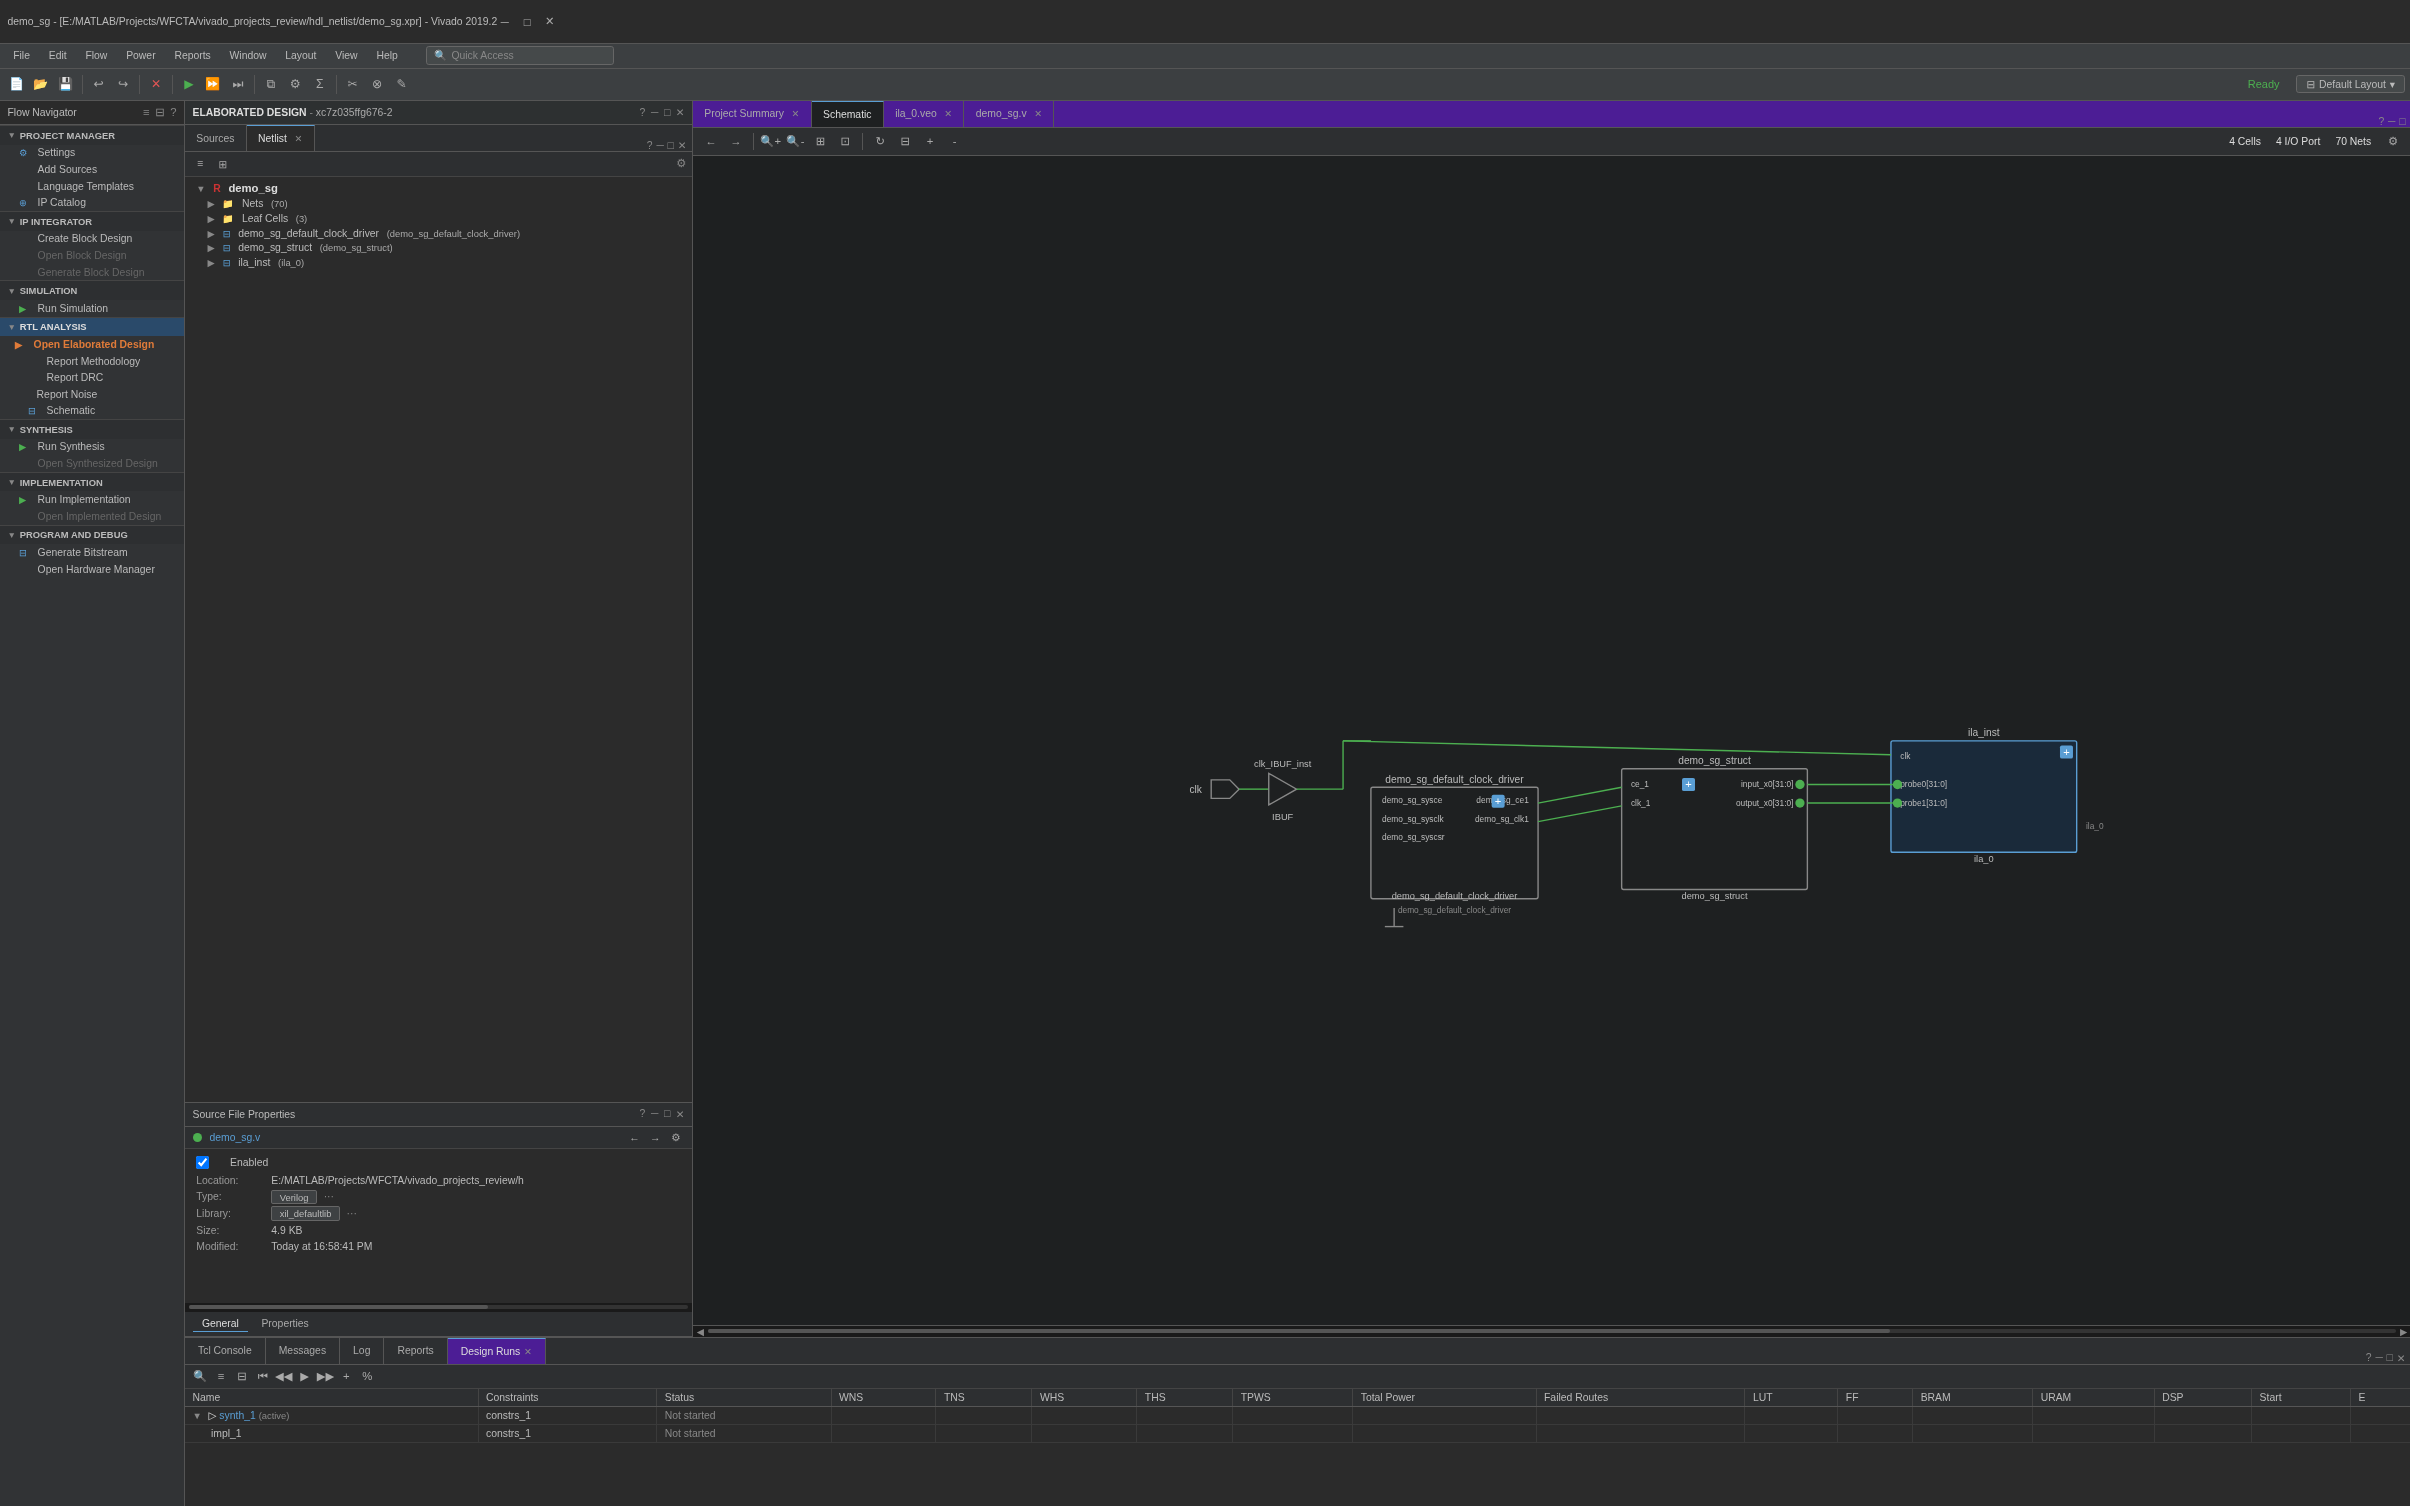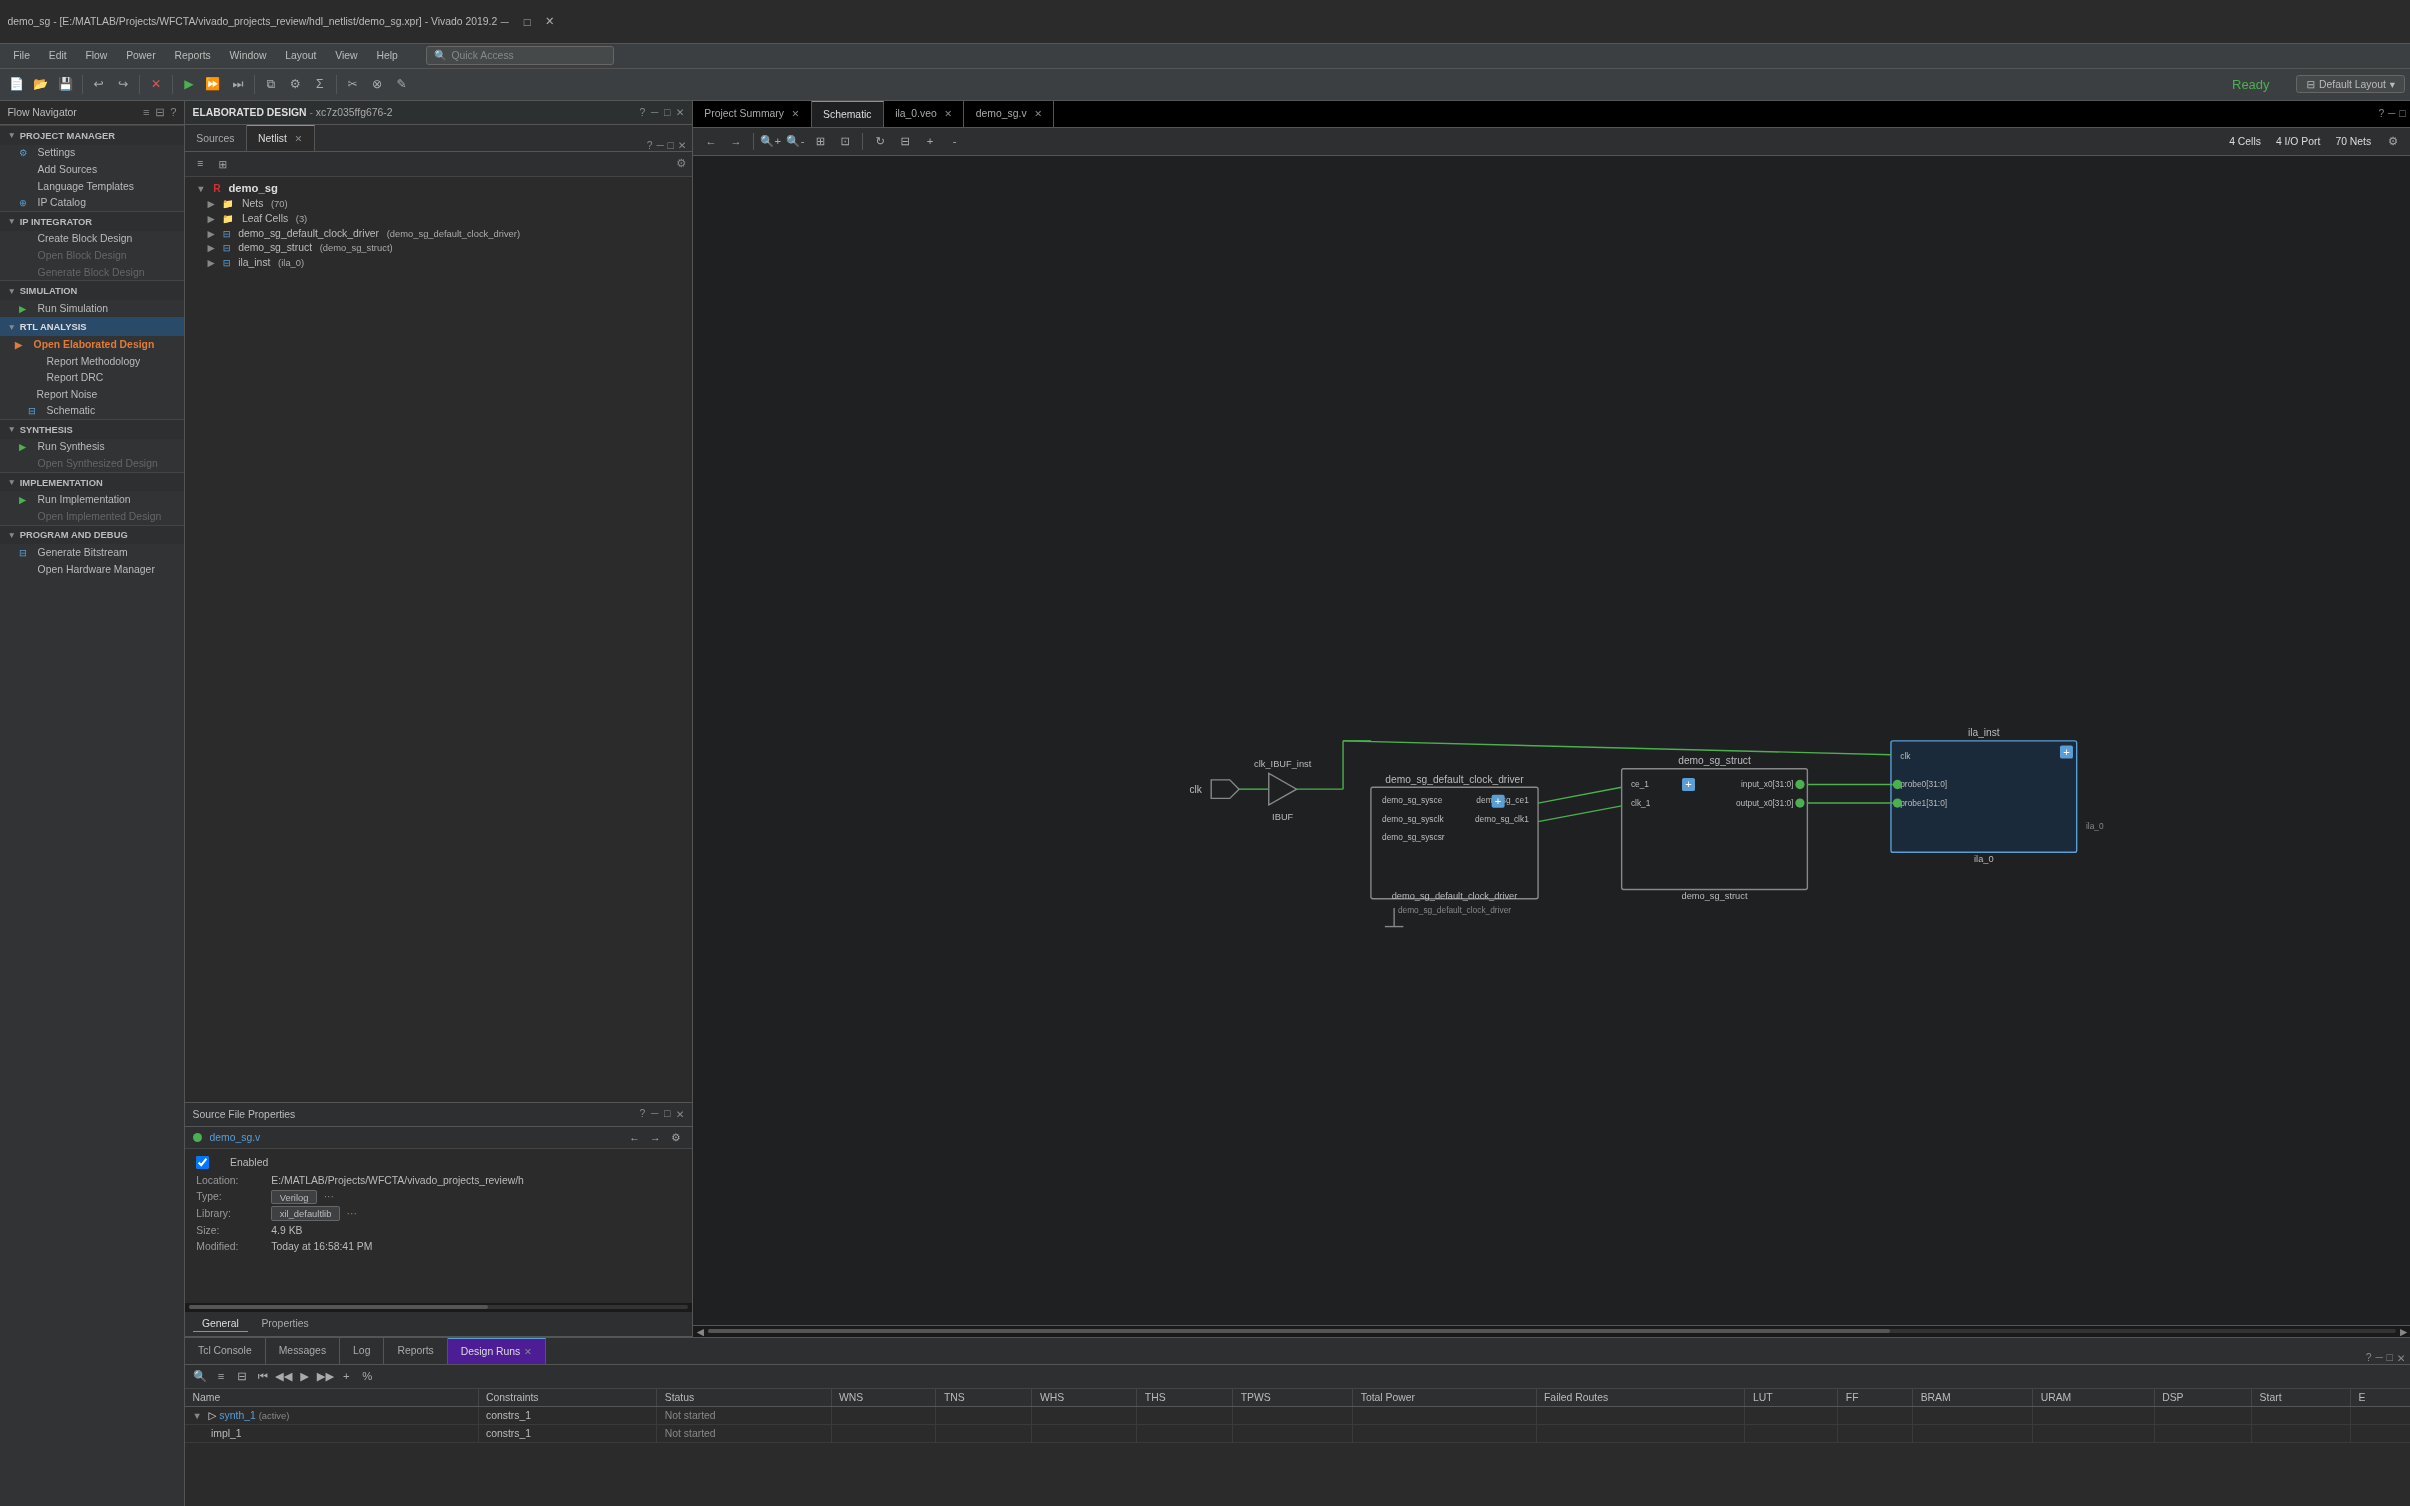--- a/index.html
+++ b/index.html
@@ -16,21 +16,21 @@
     #quick-access { margin-left: 19px; background: #45494a; border: 0.9px solid #666; border-radius: 2.8px; padding: 1.9px 7.5px; display: flex; align-items: center; gap: 3.8px; width: 188px; color: #888; font-size: 10.4px; }
 
     
     #toolbar { background: #3c3f41; height: 32px; display: flex; align-items: center; padding: 0 5.6px; border-bottom: 0.9px solid #555; gap: 1.9px; }
     .tb-btn { width: 22.6px; height: 22.6px; display: flex; align-items: center; justify-content: center; cursor: pointer; color: #aaa; border-radius: 1.9px; font-size: 12.2px; }
     .tb-sep { width: 0.9px; height: 19px; background: #555; margin: 0 2.8px; }
     .tb-btn.red { color: #e05555; }
     .tb-btn.green { color: #4caf50; }
     .tb-right { margin-left: auto; display: flex; align-items: center; gap: 7.5px; }
     .layout-btn { background: #45494a; border: 0.9px solid #666; border-radius: 2.8px; padding: 1.9px 9.4px; color: #bbb; font-size: 10.4px; cursor: pointer; display: flex; align-items: center; gap: 3.8px; }
-    .status-text { color: #4caf50; font-size: 13px; margin-right: 19px; }
+    .status-text { color: #4caf50; font-size: 11px; margin-right: 9px; }
 
     
     #main-layout { display: flex; height: calc(1507px - 83px); }
 
     
     #flow-nav { width: 185px; background: #313335; border-right: 0.9px solid #555; display: flex; flex-direction: column; overflow: hidden; }
     #flow-nav-header { background: #2b2b2b; height: 24.5px; display: flex; align-items: center; padding: 0 7.5px; font-size: 10.4px; color: #bbb; border-bottom: 0.9px solid #555; }
     #flow-nav-header .nav-icons { margin-left: auto; display: flex; gap: 5.6px; color: #888; font-size: 11.3px; cursor: pointer; }
     #flow-nav-content { flex: 1; overflow-y: auto; font-size: 10.4px; }
     .nav-section { }
@@ -83,21 +83,21 @@
     .prop-value { color: #bbb; flex: 1; word-break: break-all; }
     .prop-value .tag { background: #3e4143; border: 0.9px solid #666; padding: 0.9px 7.5px; border-radius: 1.9px; color: #bbb; font-size: 9.4px; cursor: pointer; }
     .prop-check { display: flex; align-items: center; gap: 17px; margin-bottom: 5.6px; }
     .prop-nav-bar { display: flex; align-items: center; padding: 1.9px 7.5px; border-bottom: 0.9px solid #444; gap: 3.8px; background: #2d2f31; }
     .prop-nav-btn { width: 17px; height: 17px; display: flex; align-items: center; justify-content: center; cursor: pointer; color: #aaa; font-size: 10.4px; }
     .file-indicator { width: 9.4px; height: 9.4px; border-radius: 50%; background: #4caf50; display: inline-block; margin-right: 3.8px; }
     .file-name { color: #5a9ed4; font-size: 10.4px; }
 
     
     #schematic-panel { flex: 1; background: #1e2021; display: flex; flex-direction: column; overflow: hidden; }
-    #schematic-tabs { background: #000000; display: flex; border-bottom: 0.9px solid #555; }
+    #schematic-tabs { background: #4c1d95; display: flex; align-items: flex-end; border-bottom: 0.9px solid #555; }
     .sch-tab { padding: 3.8px 11.3px; font-size: 10.4px; color: #aaa; cursor: pointer; border-right: 0.9px solid #555; display: flex; align-items: center; gap: 3.8px; min-height: 26px; }
     .sch-tab.active { background: #1e2021; color: #ddd; border-top: 1.9px solid #5a9ed4; }
     .sch-tab .tab-close { color: #888; font-size: 9.4px; cursor: pointer; margin-left: 3.8px; }
     #schematic-toolbar { background: #2d2f31; height: 28px; display: flex; align-items: center; padding: 0 7.5px; gap: 3.8px; border-bottom: 0.9px solid #555; }
     .sch-tb-btn { width: 21px; height: 21px; display: flex; align-items: center; justify-content: center; cursor: pointer; color: #aaa; border-radius: 1.9px; font-size: 11.3px; }
     .sch-tb-sep { width: 0.9px; height: 17px; background: #555; margin: 0 2.8px; }
     .sch-stats { margin-left: auto; display: flex; gap: 15px; color: #bbb; font-size: 10.4px; }
     .sch-stat { display: flex; gap: 3.8px; }
     .sch-stat-num { color: #ddd; }
     #schematic-canvas { flex: 1; background: #1e2021; position: relative; overflow: hidden; }

